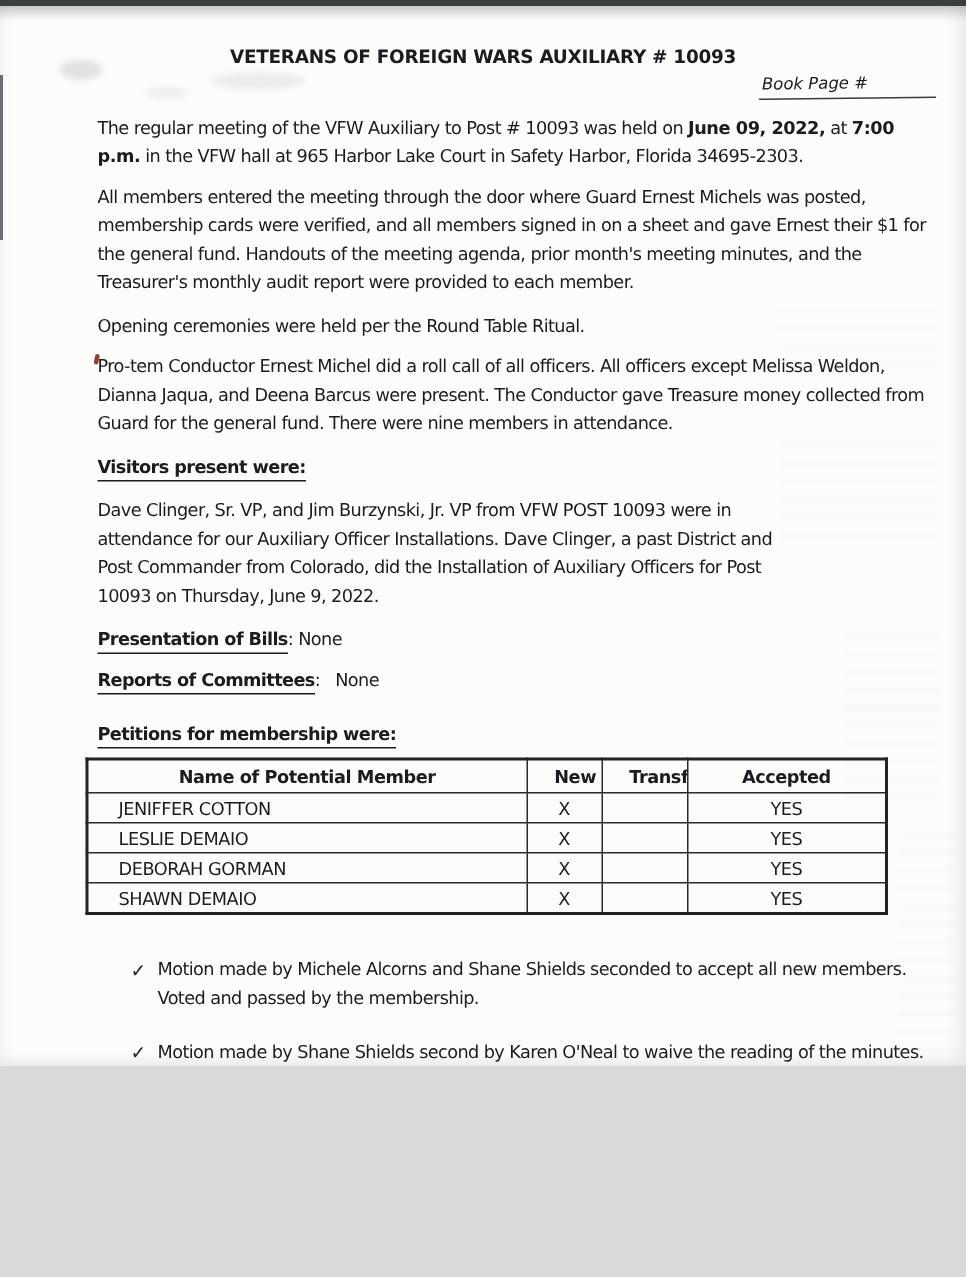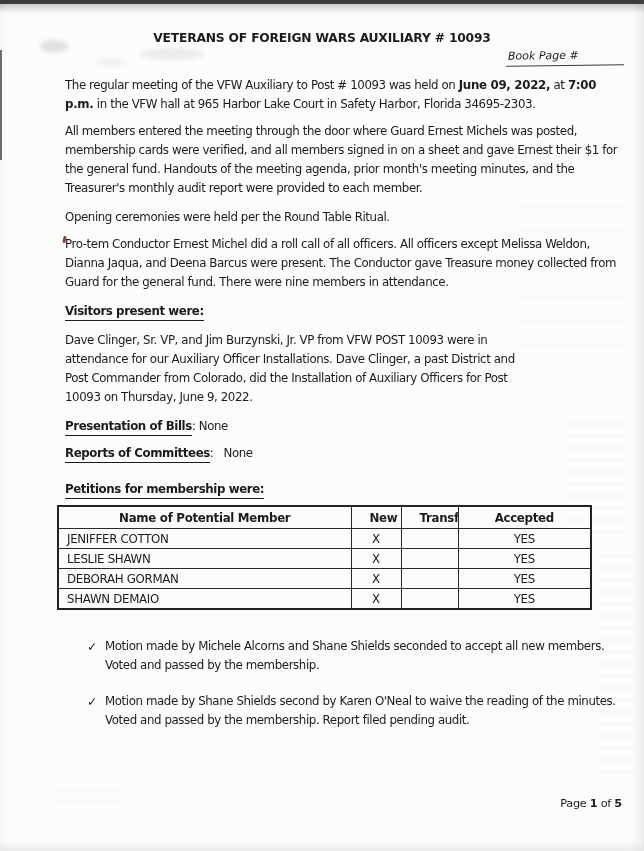--- a/index.html
+++ b/index.html
@@ -1,18 +1,18 @@
 <!DOCTYPE html>
 <html><head>
 <meta charset="utf-8">
 <style>
   html,body{margin:0;padding:0;background:#d9d9d9;}
   .page{
     position:relative;
-    width:644px;height:851px;
+    width:644px;height:711px;
     margin:0 auto;
     background:#fcfcfa;
     font-family:"DejaVu Sans",sans-serif;
     color:#1b1b20;
     overflow:hidden;
     box-shadow:inset -5px 0 12px rgba(0,0,0,.06), inset 0 -4px 10px rgba(0,0,0,.05);
   }
   .content{padding:0 21px 0 65px;}
   .top-strip{position:absolute;top:0;left:0;width:644px;height:4px;background:#3c3f42;}
   .top-fade{position:absolute;top:4px;left:0;width:644px;height:10px;
@@ -46,21 +46,21 @@
   p.narrow{max-width:470px;}
   b{letter-spacing:-0.3px;}
   .u-head{font-weight:bold;border-bottom:1.4px solid #1b1b20;display:inline-block;line-height:17px;}
   .label-line{margin-top:8px;}
   .gap10{margin-top:10px;}
   .gap7{margin-top:17px;}
 
   table.members{border-collapse:collapse;margin:6px 0 0 -8px;table-layout:fixed;width:533px;
     font-size:11.8px;letter-spacing:-0.3px;}
   table.members th{border:1.6px solid #29292c;font-weight:bold;height:21px;text-align:center;padding:0 18px;overflow:hidden;}
-  table.members td{border:1.4px solid #29292c;height:19px;padding:0 8px;text-align:center;overflow:hidden;}
+  table.members td{border:1.4px solid #29292c;height:19px;padding:0 20px;text-align:center;overflow:hidden;}
   table.members td.name-cell{text-align:left;}
   table.members{border:2px solid #232326;}
 
   .bullet{display:flex;margin:27px 0 0 22px;font-size:11.8px;line-height:19px;letter-spacing:-0.4px;}
   .bullet + .bullet{margin-top:17px;}
   .bullet .check{width:18px;flex:0 0 18px;font-size:12.5px;color:#24242a;}
   .bullet .b-text{width:516px;white-space:pre-wrap;}
 
   .footer{position:absolute;top:797px;right:22px;font-size:11.3px;letter-spacing:-0.3px;white-space:pre;}
   .footer b{letter-spacing:-0.2px;}
@@ -126,21 +126,21 @@
         </tr>
       </thead>
       <tbody>
         <tr>
           <td class="name-cell">JENIFFER COTTON</td>
           <td>X</td>
           <td></td>
           <td>YES</td>
         </tr>
         <tr>
-          <td class="name-cell">LESLIE SHAWN</td>
+          <td class="name-cell">LESLIE DEMAIO</td>
           <td>X</td>
           <td></td>
           <td>YES</td>
         </tr>
         <tr>
           <td class="name-cell">DEBORAH GORMAN</td>
           <td>X</td>
           <td></td>
           <td>YES</td>
         </tr>

